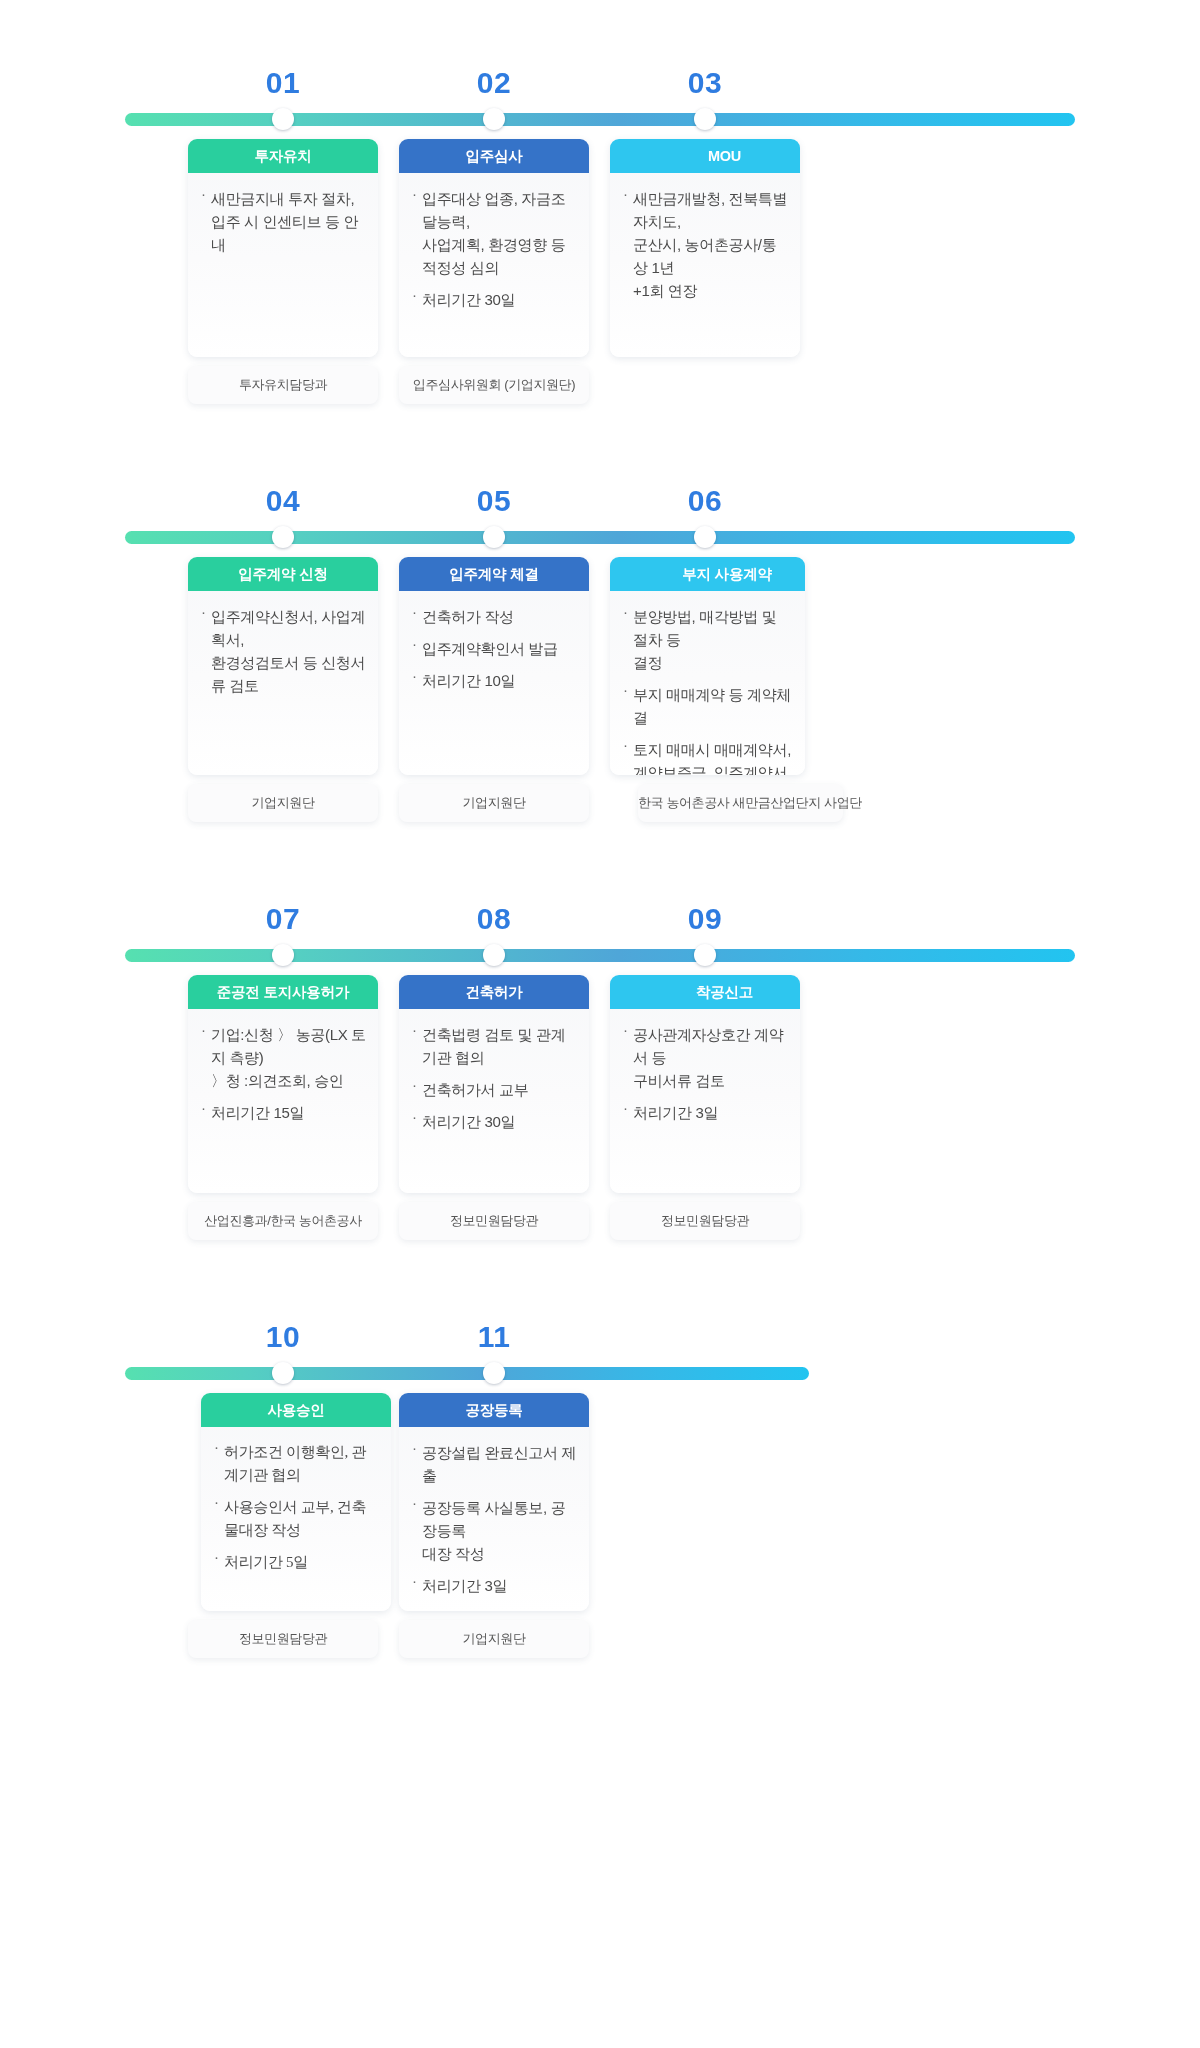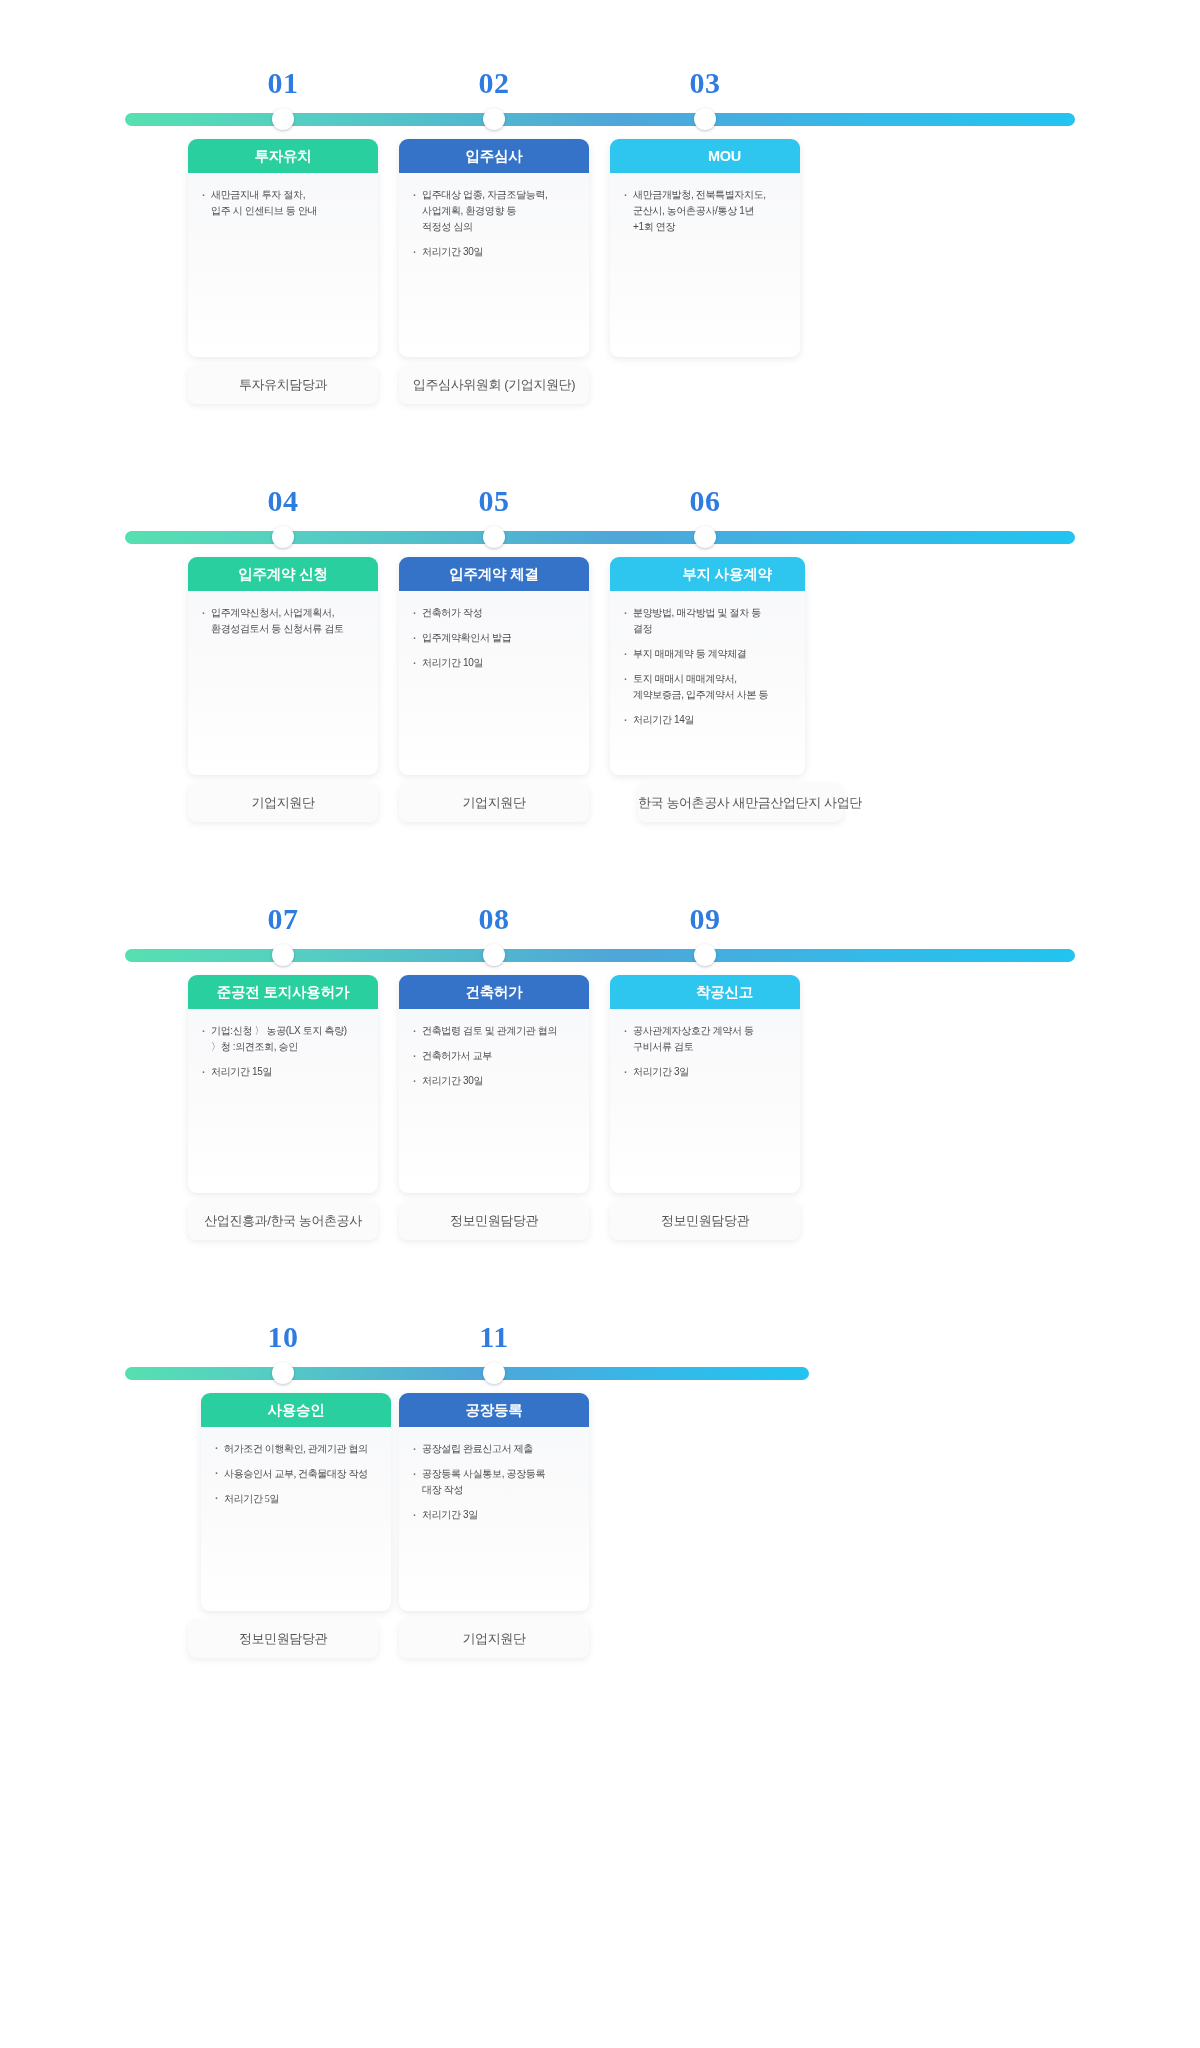--- a/index.html
+++ b/index.html
@@ -29,21 +29,20 @@
     position: relative;
     width: 950px;
     margin: 0 auto;
   }
 
   
   .numbers {
     position: relative;
     height: 46px;
     width: 100%;
-    font-family: Liberation Serif, serif;
   }
   .step-number {
     position: absolute;
     top: 0;
     transform: translateX(-50%);
     font-size: 30px;
     font-weight: bold;
     letter-spacing: 0.5px;
     color: #2f7ce0;
     line-height: 46px;
@@ -108,22 +107,22 @@
   .card-head.green { background: #29cf9e; }
   .card-head.blue  { background: #3573c8; }
   .card-head.cyan  { background: #2ec6ef; padding-left: 39px; }
 
   .card-body {
     padding: 14px 12px 12px 12px;
   }
   .bullet {
     position: relative;
     padding-left: 11px;
-    font-size: 10px;
-    line-height: 16px;
+    font-size: 15px;
+    line-height: 23px;
     color: #4a4a4a;
     margin-bottom: 9px;
     letter-spacing: -0.35px;
     white-space: pre-line;
   }
   .bullet:last-child { margin-bottom: 0; }
   .bullet::before {
     content: "·";
     position: absolute;
     left: 1px;

